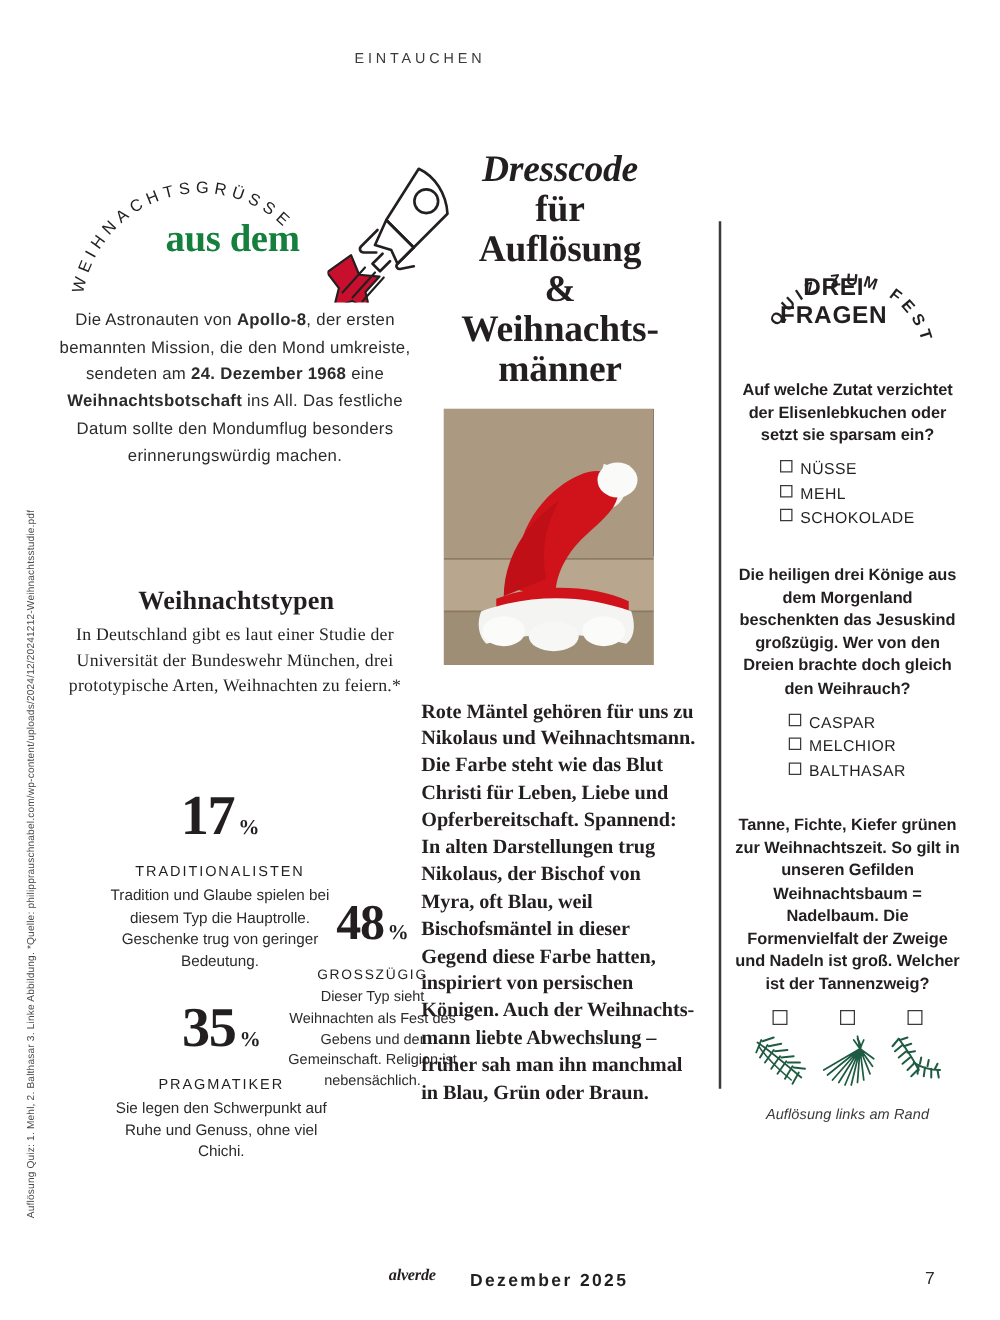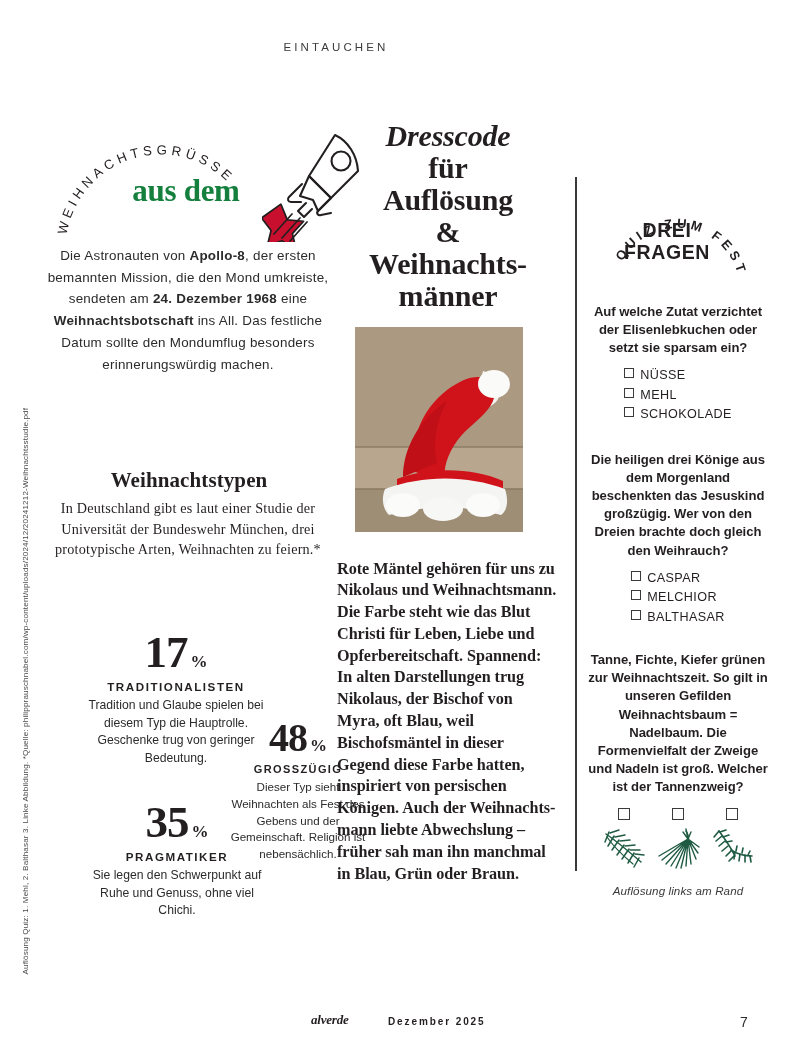--- a/index.html
+++ b/index.html
@@ -79,22 +79,22 @@
     font-family:"Liberation Serif", serif;
     font-weight:700; font-size:45px; line-height:1;
     letter-spacing:-1px;
   }
   .stat .pct {
     font-family:"Liberation Serif", serif;
     font-weight:700; font-size:17px;
     margin-left:3px;
   }
   .stat .cat {
-    font-size:11.6px; font-weight:700; letter-spacing:1.55px;
-    margin-top:5px;
+    font-size:11.6px; font-weight:400; letter-spacing:1.55px;
+    margin-top:16px;
   }
   .stat .desc {
     font-size:12.2px; line-height:1.45; margin-top:4px;
     color:#2b2b2b;
   }
   .stat-a { left:42px; top:560px; width:200px; }
   .stat-b { left:188px; top:648px; width:152px; }
   .stat-b .num { font-size:40px; }
   .stat-b .cat { font-size:11px; letter-spacing:1.4px; }
   .stat-b .desc { font-size:11.6px; }
@@ -179,22 +179,22 @@
 
   
   .footer { position:absolute; left:0; top:1012px; width:800px; height:30px; }
   .brand {
     position:absolute; left:311px; top:0;
     font-family:"Liberation Serif", serif;
     font-weight:700; font-style:italic; font-size:13px;
     letter-spacing:-.2px;
   }
   .issue {
-    position:absolute; left:388px; top:4px;
-    font-size:10px; font-weight:700; letter-spacing:1.9px;
+    position:absolute; left:376px; top:4px;
+    font-size:14px; font-weight:700; letter-spacing:1.9px;
   }
   .pageno {
     position:absolute; left:740px; top:2px;
     font-size:14px; color:#2b2b2b;
   }
 </style>
 </head>
 <body>
 
 <div class="page">

